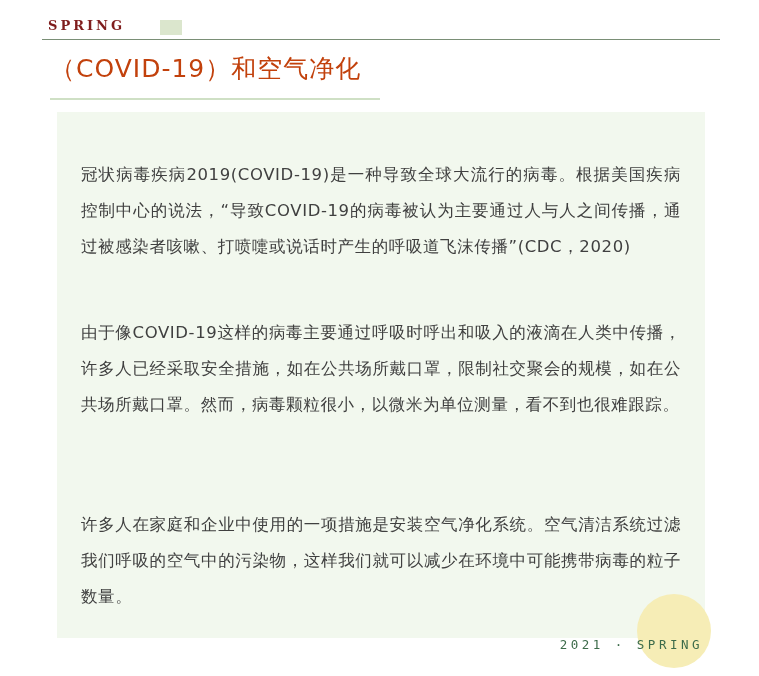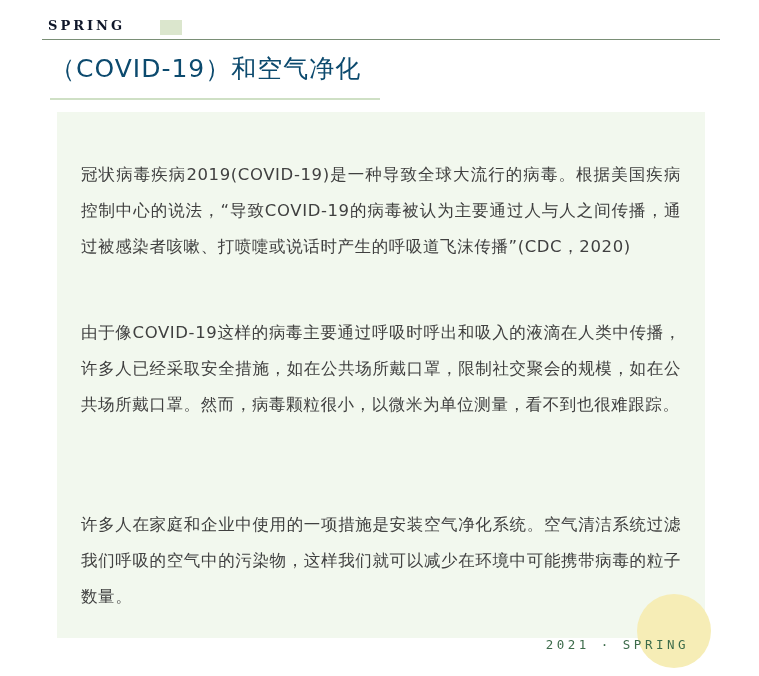--- a/index.html
+++ b/index.html
@@ -39,21 +39,21 @@
     background: #7a8f76;
   }
   .header-label {
     position: absolute;
     left: 4px;
     top: 0px;
     background: #ffffff;
     padding: 0 8px 0 2px;
     font-size: 13px;
     letter-spacing: 3px;
-    color: #0f172a;
+    color: #7f1d1d;
     font-family: "DejaVu Serif", "Liberation Serif", serif;
     font-weight: 600;
   }
   .header-swatch {
     position: absolute;
     left: 118px;
     top: 2px;
     width: 22px;
     height: 15px;
     background: #dbe6cd;
@@ -61,21 +61,21 @@
 
   
   .title-block {
     position: absolute;
     left: 50px;
     top: 52px;
     width: 680px;
   }
   .title {
     font-size: 25px;
-    color: #0c4a6e;
+    color: #c2410c;
     font-family: "DejaVu Sans", "Liberation Sans", sans-serif;
     letter-spacing: 1px;
     white-space: nowrap;
   }
   .title-underline {
     margin-top: 13px;
     width: 330px;
     height: 2px;
     background: #cfe0c5;
   }
@@ -110,21 +110,21 @@
     position: absolute;
     right: 48px;
     bottom: 8px;
     width: 74px;
     height: 74px;
     border-radius: 50%;
     background: #f6edb6;
   }
   .footer-text {
     position: absolute;
-    right: 70px;
+    right: 56px;
     bottom: 24px;
     font-size: 12.5px;
     letter-spacing: 3.5px;
     color: #3c6b4a;
     font-family: "DejaVu Sans Mono", "Liberation Mono", monospace;
   }
 </style>
 </head>
 <body>
 

